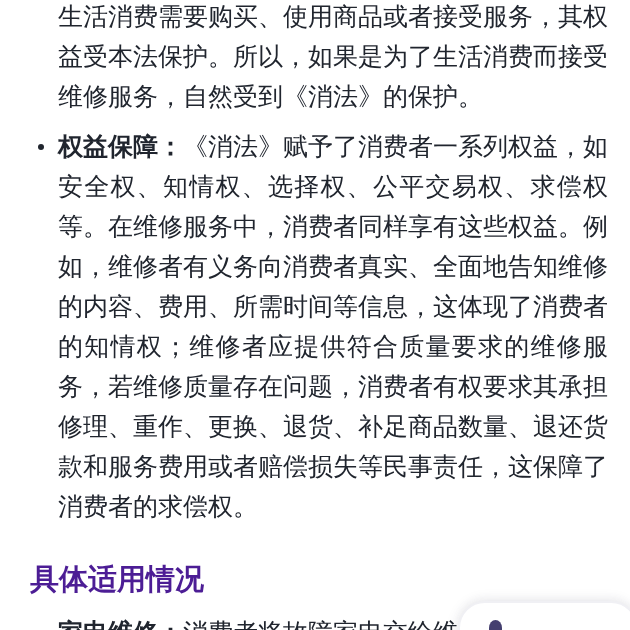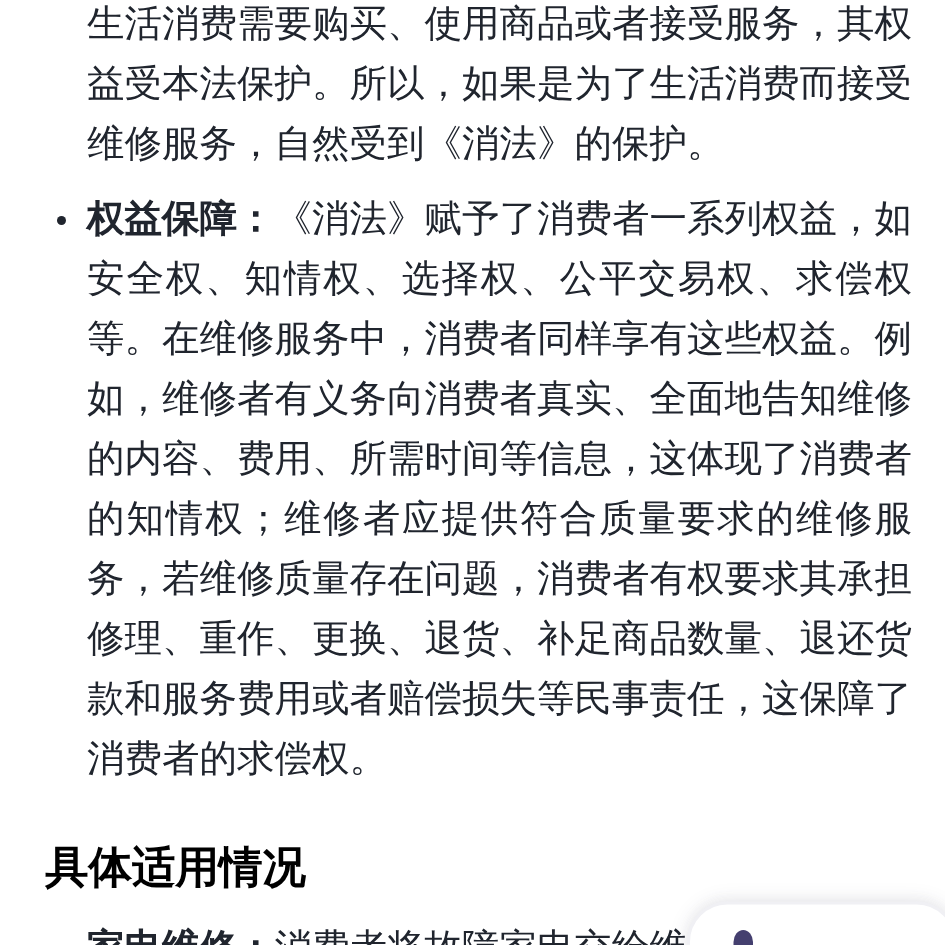--- a/index.html
+++ b/index.html
@@ -50,21 +50,21 @@
     font-weight: 700;
   }
   .li-last {
     margin-top: 15px;
   }
   h3.section-heading {
     margin: 33px 0 0 0;
     font-size: 29px;
     line-height: 38px;
     font-weight: 700;
-    color: #000000;
+    color: #4c1d95;
     text-align: left;
   }
   .float-pill {
     position: absolute;
     left: 458px;
     top: 601px;
     width: 176px;
     height: 54px;
     background: #ffffff;
     border: 2px solid #f0f0f4;

